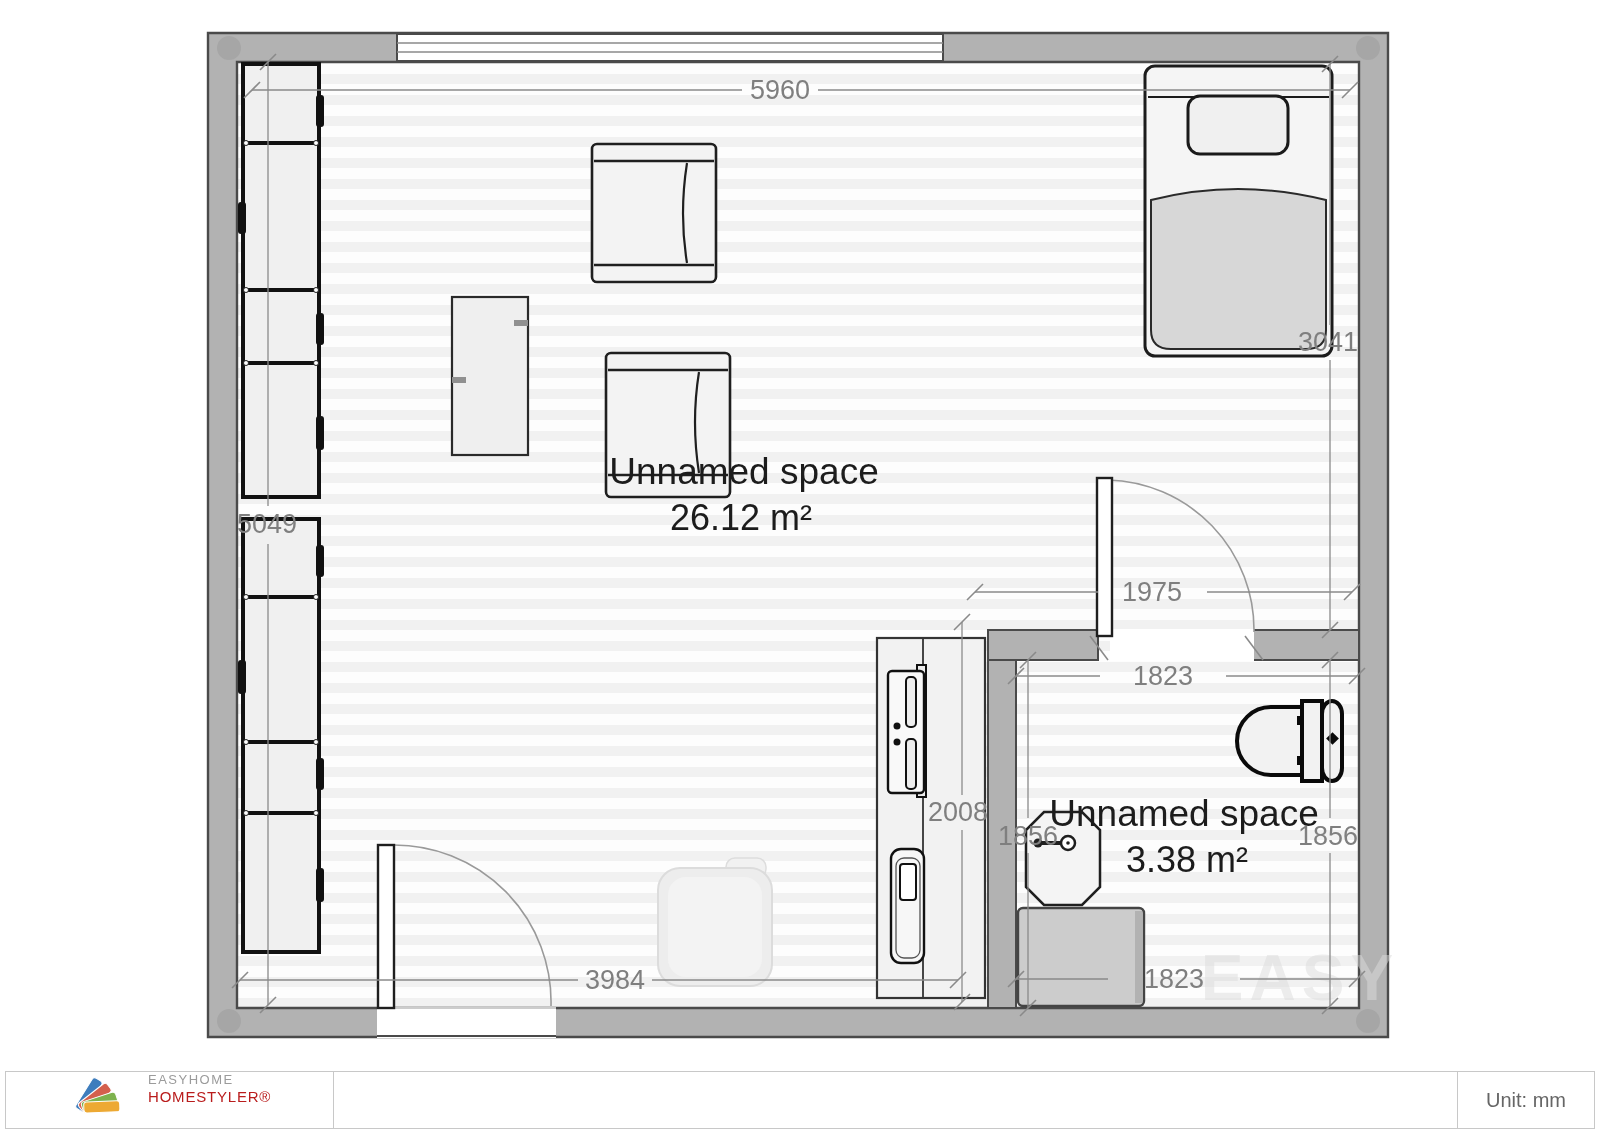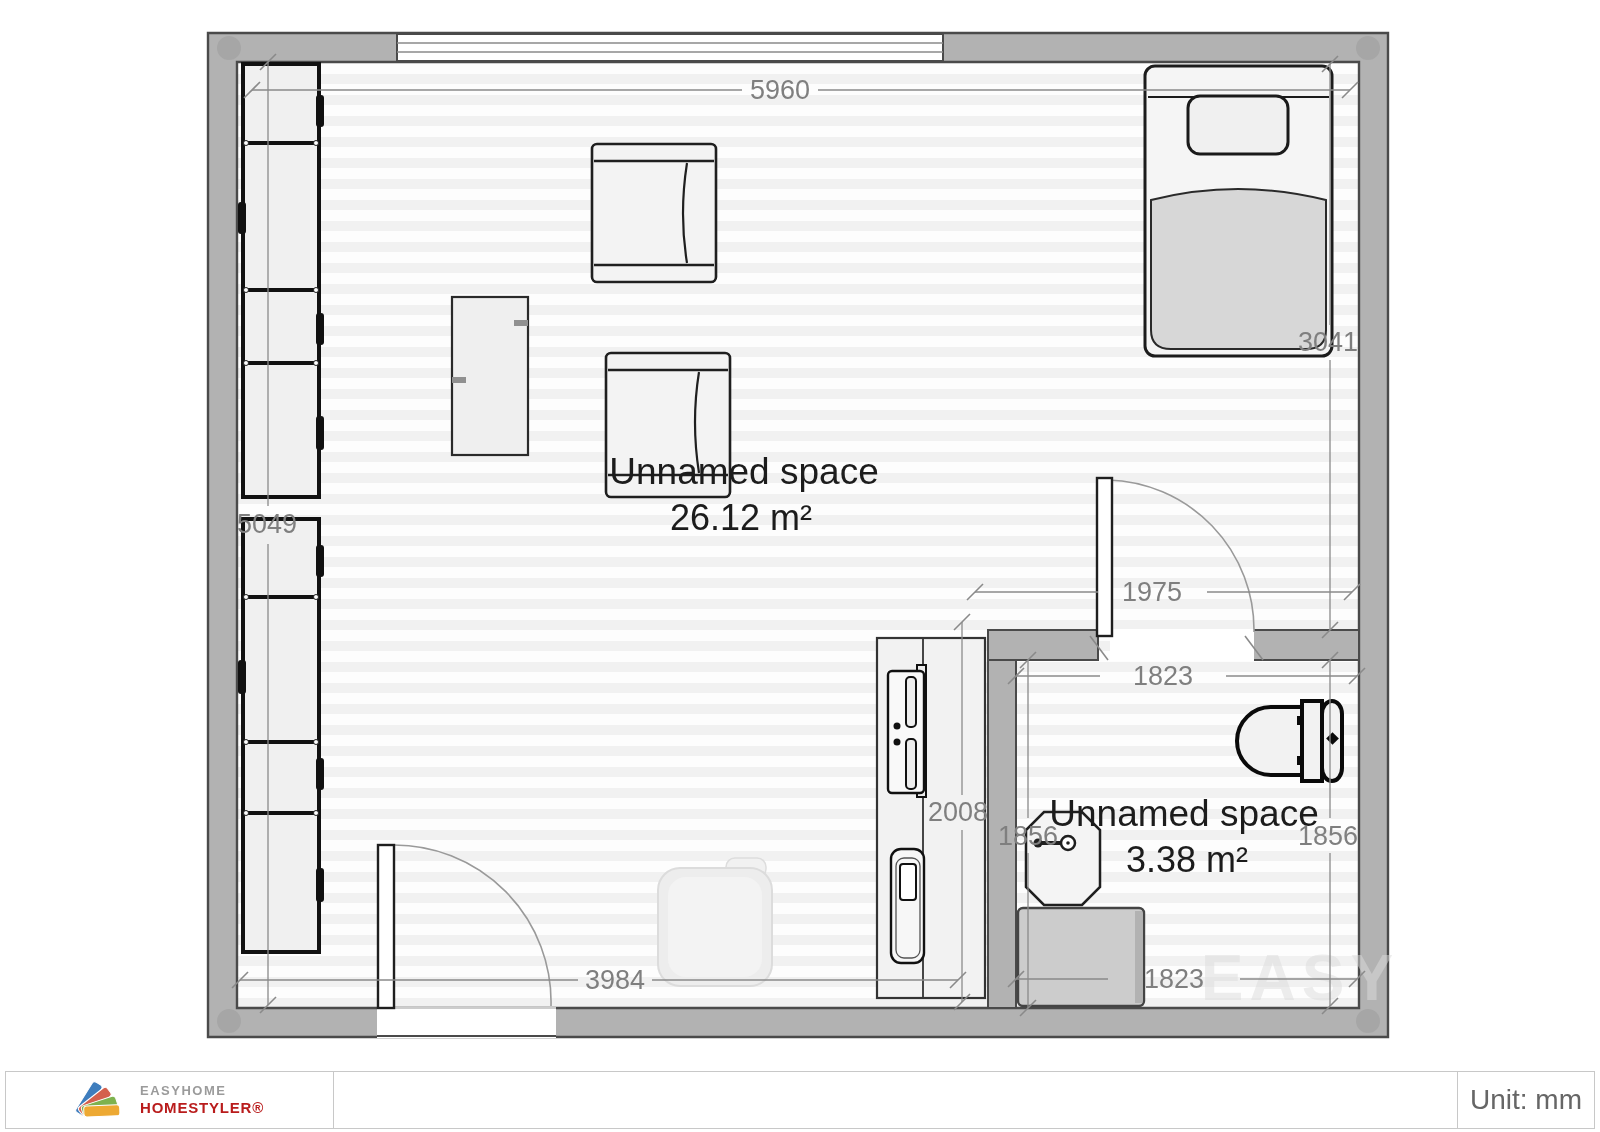--- a/index.html
+++ b/index.html
@@ -6,23 +6,23 @@
   body{font-family:"Liberation Sans",sans-serif;position:relative;}
   svg text{font-family:"Liberation Sans",sans-serif;}
   .dim-line{stroke:#8a8a8a;stroke-width:1.3;fill:none;}
   .tick{stroke:#8a8a8a;stroke-width:1.6;}
   .arc{stroke:#9a9a9a;stroke-width:1.6;fill:none;}
   .dim-label{fill:#7f7f7f;font-size:27px;text-anchor:middle;}
   .room-name{fill:#1c1c1c;font-size:37px;text-anchor:middle;}
   .room-area{fill:#1c1c1c;font-size:36px;text-anchor:middle;}
   #footer{position:absolute;left:5px;top:1071px;width:1588px;height:56px;
           border:1.5px solid #c8c8c8;background:#fff;display:flex;align-items:stretch;}
-  .fcell-logo{width:328px;border-right:1.5px solid #c8c8c8;display:flex;align-items:center;padding-left:68px;box-sizing:border-box;gap:18px;font-weight:bold;}
+  .fcell-logo{width:328px;border-right:1.5px solid #c8c8c8;display:flex;padding-left:68px;box-sizing:border-box;gap:26px;}
   .fcell-mid{flex:1;border-right:1.5px solid #c8c8c8;}
-  .fcell-unit{width:136px;display:flex;align-items:center;justify-content:center;color:#666;font-size:28px;}
+  .fcell-unit{width:136px;display:flex;align-items:center;justify-content:center;color:#666;font-size:20px;}
   .logo-text{display:flex;flex-direction:column;line-height:1.25;}
   .logo-line1{font-size:13px;color:#9b9b9b;letter-spacing:1.5px;}
   .logo-line2{font-size:15px;color:#b91c1c;letter-spacing:0.8px;}
 </style>
 </head>
 <body>
 
 
 
 <svg id="plan" width="1600" height="1072" viewBox="0 0 1600 1072">

